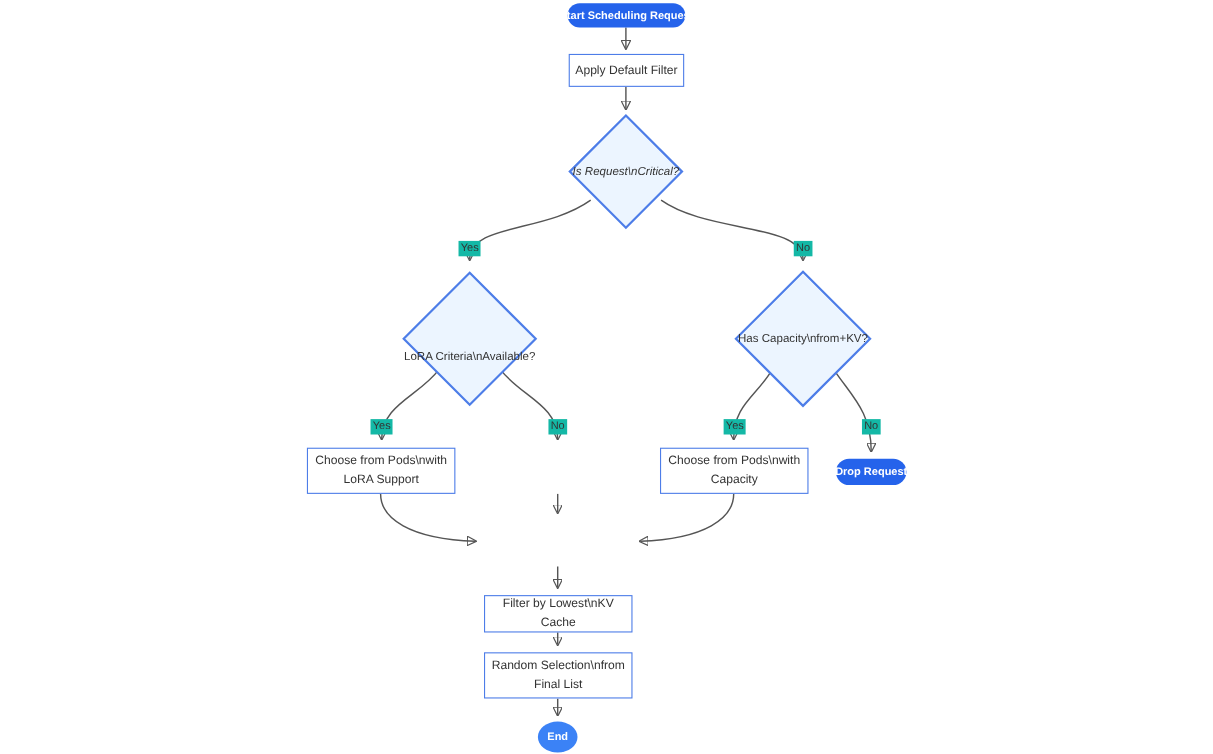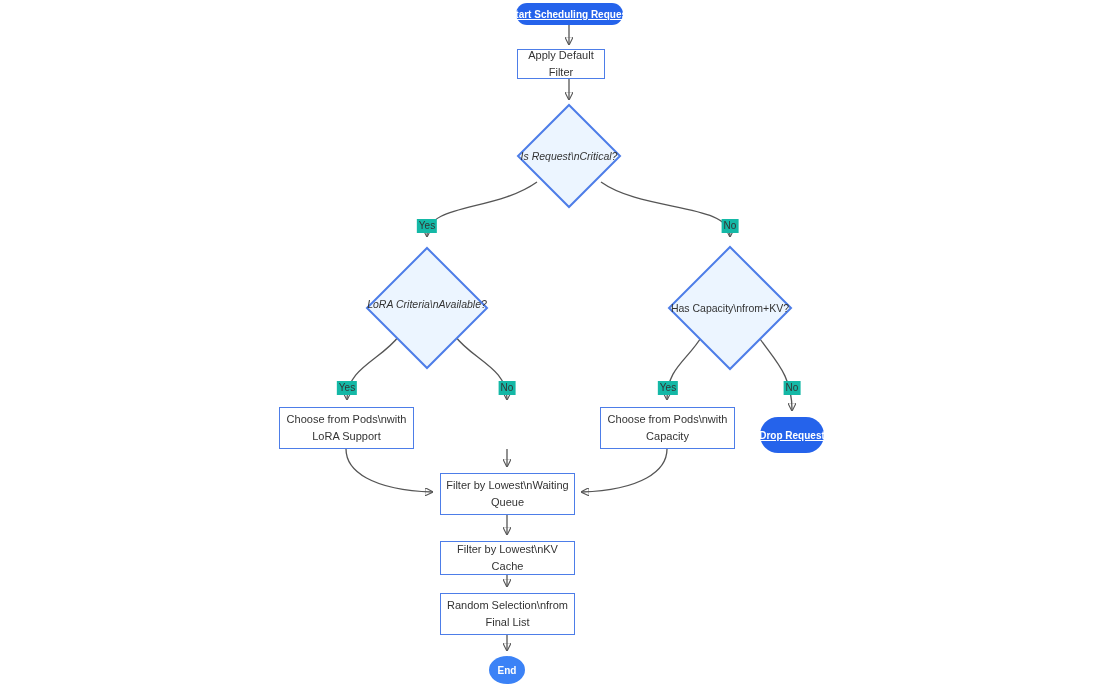--- a/index.html
+++ b/index.html
@@ -6,21 +6,21 @@
   .canvas{
     position:relative;width:1103px;height:685px;background:#ffffff;
     font-family:"Liberation Sans",sans-serif;color:#333;overflow:hidden;
   }
   svg.edge-layer{position:absolute;left:0;top:0;width:1103px;height:685px;}
   svg.edge-layer path{fill:none;stroke:#555;stroke-width:1.3px;}
   .node{position:absolute;box-sizing:border-box;display:flex;flex-direction:column;
     align-items:center;justify-content:center;text-align:center;}
   .rect-node{background:#ffffff;border:1.6px solid #4d7de8;font-size:11px;line-height:17px;}
   .stadium{background:#2563eb;color:#ffffff;border-radius:999px;font-weight:bold;
-    font-size:10px;white-space:nowrap;text-decoration:underline;}
+    font-size:10px;white-space:nowrap;}
   .circle-node{background:#3b82f6;color:#ffffff;border-radius:50%;font-weight:bold;font-size:10px;}
   .diamond-svg{position:absolute;}
   .diamond-label{position:absolute;transform:translate(-50%,-50%);font-size:10.5px;
     color:#333;white-space:nowrap;text-align:center;}
   .edge-label{position:absolute;transform:translate(-50%,-50%);font-size:10px;color:#333;
     background:#14b8a6;padding:0 2px;line-height:14px;}
 </style>
 </head>
 <body>
 
@@ -49,48 +49,44 @@
   </svg>
 
   <svg class="diamond-svg" style="left:516px;top:103px;" width="106" height="106">
     <polygon points="53,2 104,53 53,104 2,53" fill="#ecf5ff" stroke="#4d7de8" stroke-width="2"></polygon>
   </svg>
   <div class="diamond-label" style="left:569px;top:156px;font-style:italic;">Is Request\nCritical?</div>
 
   <svg class="diamond-svg" style="left:365px;top:246px;" width="124" height="124">
     <polygon points="62,2 122,62 62,122 2,62" fill="#ecf5ff" stroke="#4d7de8" stroke-width="2"></polygon>
   </svg>
-  <div class="diamond-label" style="left:427px;top:304px;font-style:italic;">LoRA Criteria\nAvailable?</div>
+  <div class="diamond-label" style="left:427px;top:324px;">LoRA Criteria\nAvailable?</div>
 
   <svg class="diamond-svg" style="left:667px;top:245px;" width="126" height="126">
     <polygon points="63,2 124,63 63,124 2,63" fill="#ecf5ff" stroke="#4d7de8" stroke-width="2"></polygon>
   </svg>
   <div class="diamond-label" style="left:730px;top:308px;">Has Capacity\nfrom+KV?</div>
 
   <div class="node stadium" style="left:516px;top:3px;width:107px;height:22px;">Start Scheduling Request</div>
 
-  <div class="node rect-node" style="left:517px;top:49px;width:88px;height:30px;">Apply Default Filter</div>
+  <div class="node rect-node" style="left:517px;top:49px;width:105px;height:30px;">Apply Default Filter</div>
 
   <div class="node rect-node" style="left:279px;top:407px;width:135px;height:42px;">
     <span>Choose from Pods\nwith</span>
     <span>LoRA Support</span>
   </div>
 
 
   <div class="node rect-node" style="left:600px;top:407px;width:135px;height:42px;">
     <span>Choose from Pods\nwith</span>
     <span>Capacity</span>
   </div>
 
-  <div class="node stadium" style="left:760px;top:417px;width:64px;height:36px;">Drop Request</div>
+  <div class="node stadium" style="left:760px;top:417px;width:64px;height:24px;">Drop Request</div>
 
-  <div class="node rect-node" style="left:440px;top:473px;width:135px;height:42px;">
-    <span>Filter by Lowest\nWaiting</span>
-    <span>Queue</span>
-  </div>
 
   <div class="node rect-node" style="left:440px;top:541px;width:135px;height:34px;">Filter by Lowest\nKV Cache</div>
 
   <div class="node rect-node" style="left:440px;top:593px;width:135px;height:42px;">
     <span>Random Selection\nfrom</span>
     <span>Final List</span>
   </div>
 
   <div class="node circle-node" style="left:489px;top:656px;width:36px;height:28px;">End</div>
 

